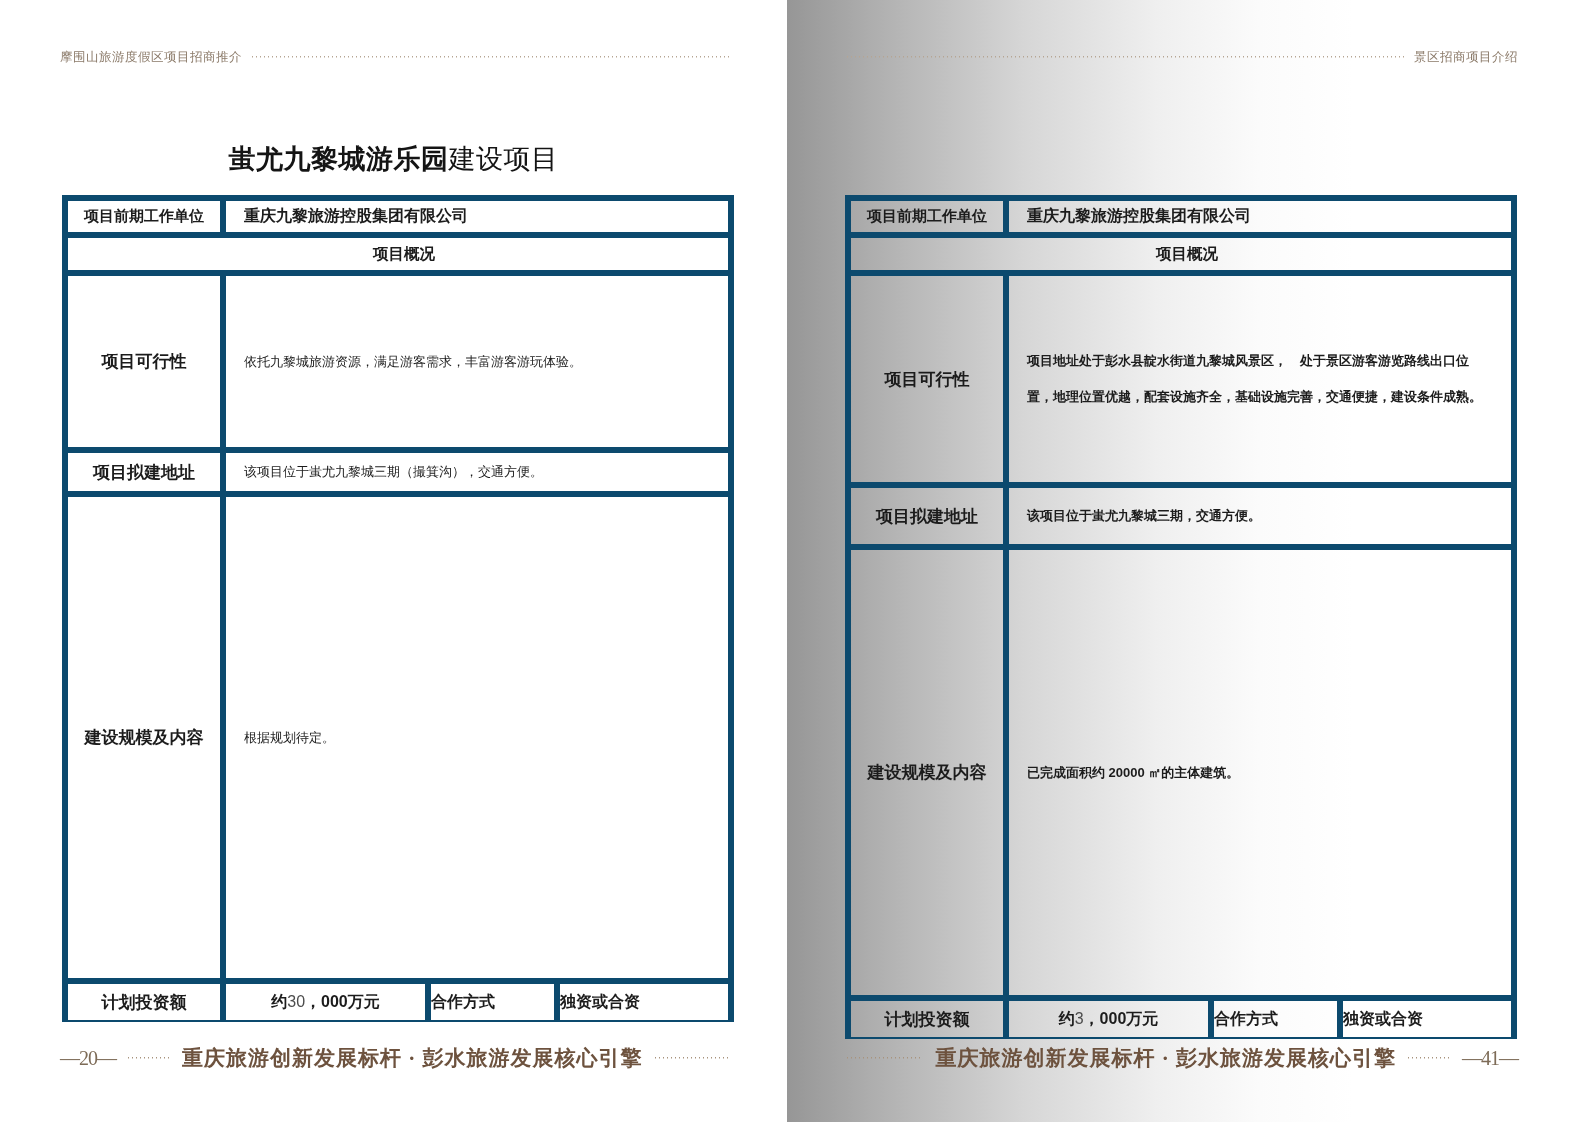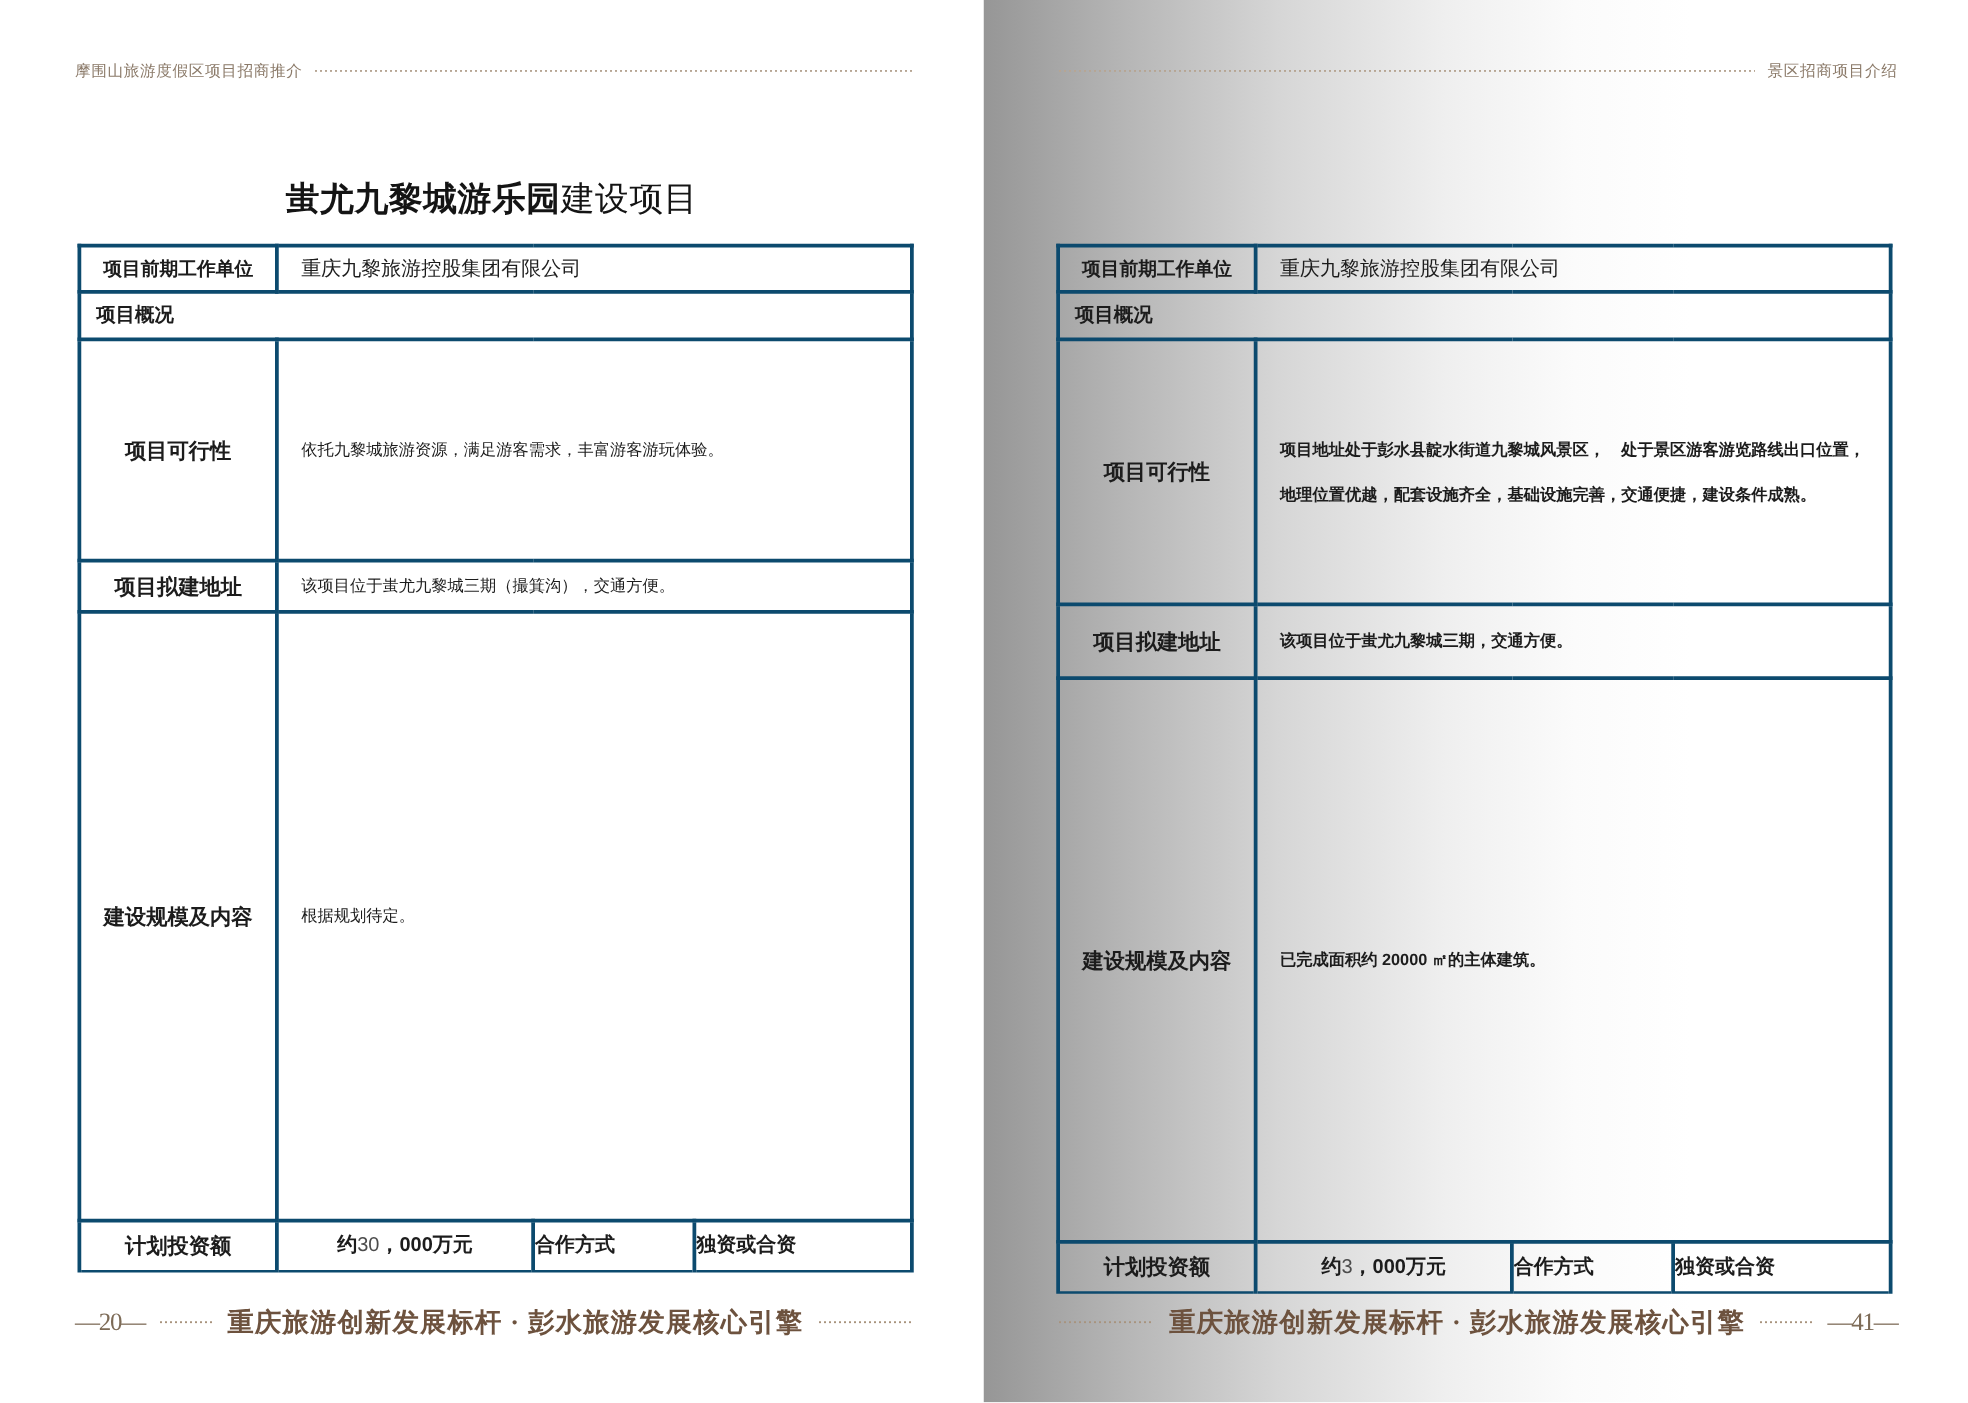--- a/index.html
+++ b/index.html
@@ -26,26 +26,26 @@
                 text-align:center; font-size:27px; color:#141414; letter-spacing:0.5px; }
   .proj-title .em  { font-weight:800; }
   .proj-title .rest{ font-weight:500; }
 
   
   table.proj { position:absolute; top:195px; width:666px;
                border-collapse:collapse; table-layout:fixed;
                background:transparent; }
   .page-left  table.proj { left:62px; }
   .page-right table.proj { left:58px; }
-  table.proj td { border:3px solid #0c4a6e; color:#1c1c1c; overflow:hidden; }
+  table.proj td { border:6px solid #0c4a6e; color:#1c1c1c; overflow:hidden; }
 
   td.lab     { text-align:center; font-weight:700; font-size:17px; }
   td.lab-sm  { text-align:center; font-weight:700; font-size:15px; }
-  td.val-bold{ font-weight:400; font-size:16px; padding-left:18px; }
-  td.overview{ text-align:left; font-weight:600; font-size:15.5px;padding-left:12px; }
+  td.val-bold{ font-weight:700; font-size:16px; padding-left:18px; }
+  td.overview{ text-align:center; font-weight:600; font-size:15.5px;padding-left:12px; }
   td.body    { font-size:13px; padding:10px 18px; vertical-align:middle; color:#2a2a2a; }
   .page-right td.body { font-weight:600; line-height:36px; }
   td.invest  { text-align:center; font-size:16px; font-weight:700; }
   td.invest .num { font-weight:400; color:#4c4c4c; }
   td.coop    { font-size:16px; font-weight:700; }
   tr.r6 td   { border-top-width:2px; border-bottom-width:2px; }
 
   
   .t-left  tr.r1 td{height:37px} .t-left  tr.r2 td{height:38px}
   .t-left  tr.r3 td{height:177px}.t-left  tr.r4 td{height:38px}

